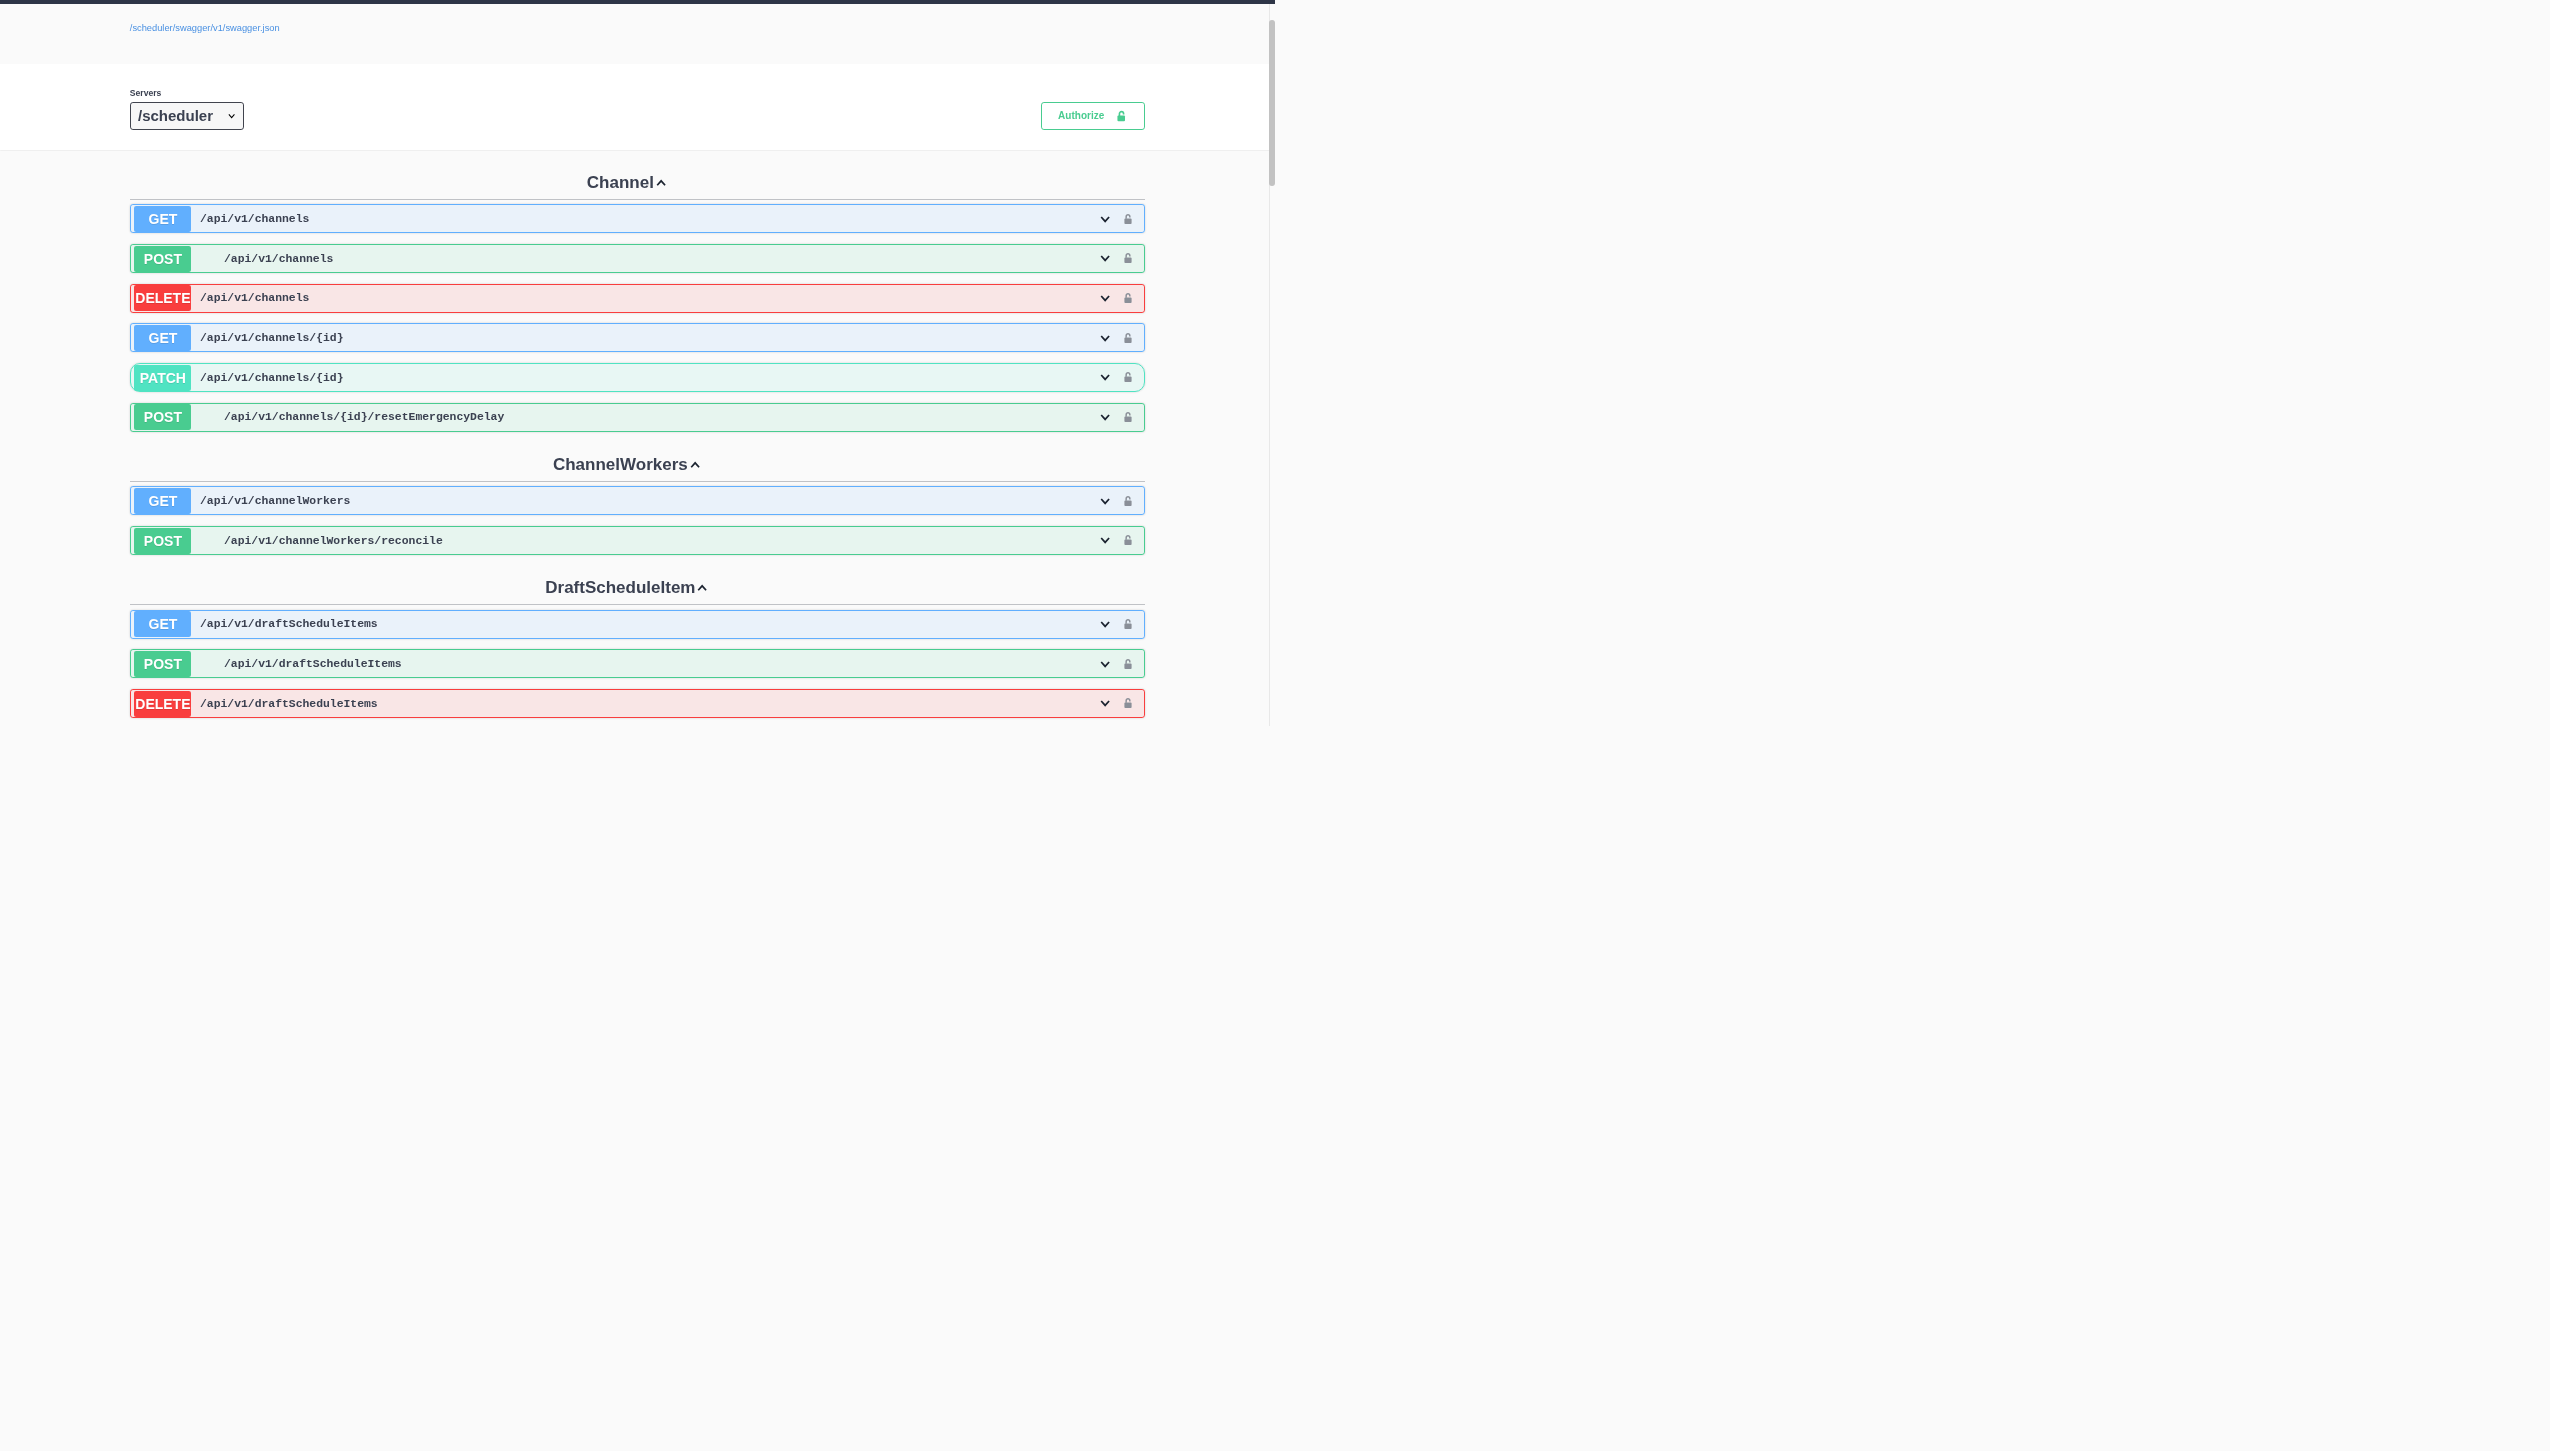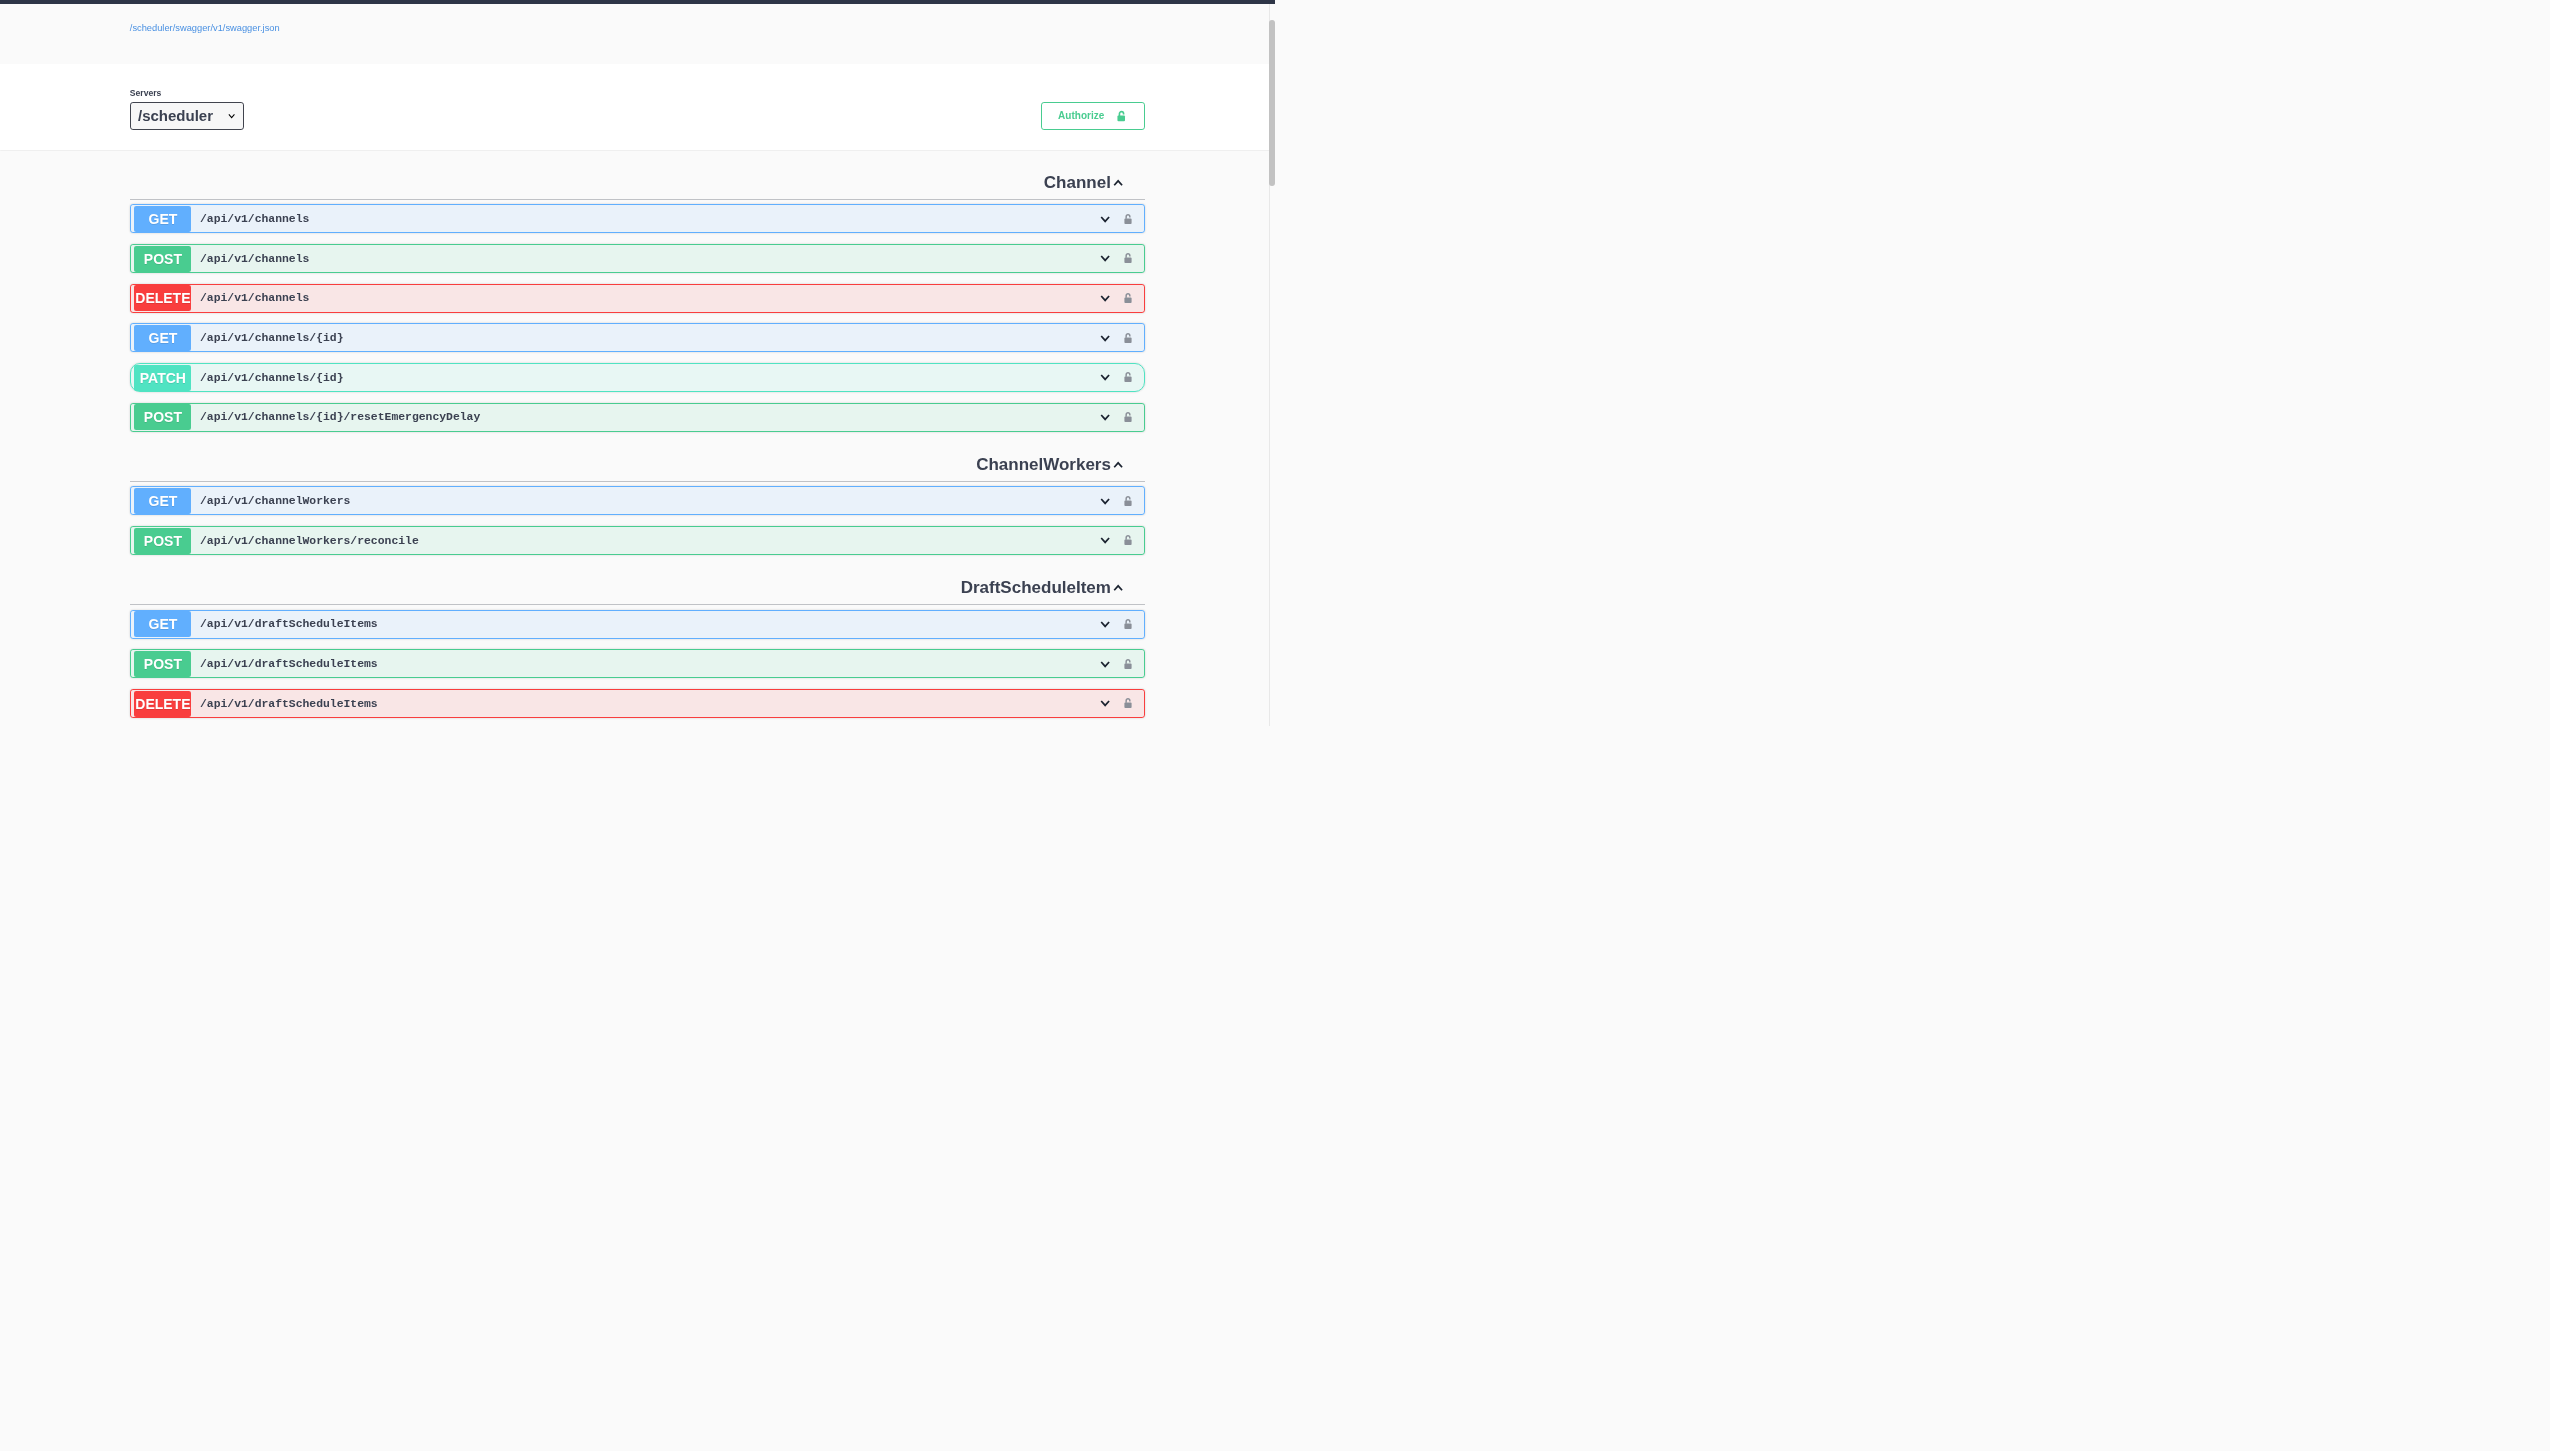--- a/index.html
+++ b/index.html
@@ -64,38 +64,38 @@
     background: transparent; border: 1.1px solid #49cc90; border-radius: 2.9px;
     color: #49cc90; font-family: "Liberation Sans", sans-serif;
     font-size: 10px; font-weight: 700;
     padding: 5.7px 15.7px; cursor: pointer; line-height: 1;
   }
 
   
   .sections-area { padding-top: 0; }
   .section { margin-top: 18.6px; }
   .section-header {
-    display: flex; justify-content: flex-end; align-items: center;
+    display: flex; justify-content: center; align-items: center;
     border-bottom: 0.7px solid rgba(59,65,81,.3);
     padding: 4.3px 20px 6.4px 0; cursor: pointer;
   }
   .section-title {
     margin: 0; font-size: 17px; font-weight: 700; color: #3b4151;
   }
   .section-body { padding-top: 4.3px; }
 
   .opblock {
     display: flex; align-items: center;
     height: 29px; padding: 3.6px;
     border: 0.7px solid; border-radius: 2.9px;
     box-shadow: 0 0 2.1px rgba(0,0,0,.19);
     margin: 0 0 10.7px 0; cursor: pointer;
   }
   .opblock.get    { background: rgba(97,175,254,.10);  border-color: #61affe; }
-  .opblock.post   { background: rgba(73,204,144,.10);  border-color: #49cc90; }
+  .opblock.post   { background: rgba(73,204,144,.10);  border-color: #49cc90; gap: 24px; }
   .opblock.delete { background: rgba(249,62,62,.10);   border-color: #f93e3e; }
   .opblock.patch  { background: rgba(80,227,194,.10);  border-color: #50e3c2; border-radius: 10px; }
 
   .method {
     min-width: 57px; text-align: center;
     font-size: 14px; font-weight: 700; color: #fff;
     padding: 5px 0; border-radius: 2.1px;
     text-shadow: 0 0.7px 0 rgba(0,0,0,.1);
   }
   .method.get    { background: #61affe; }

